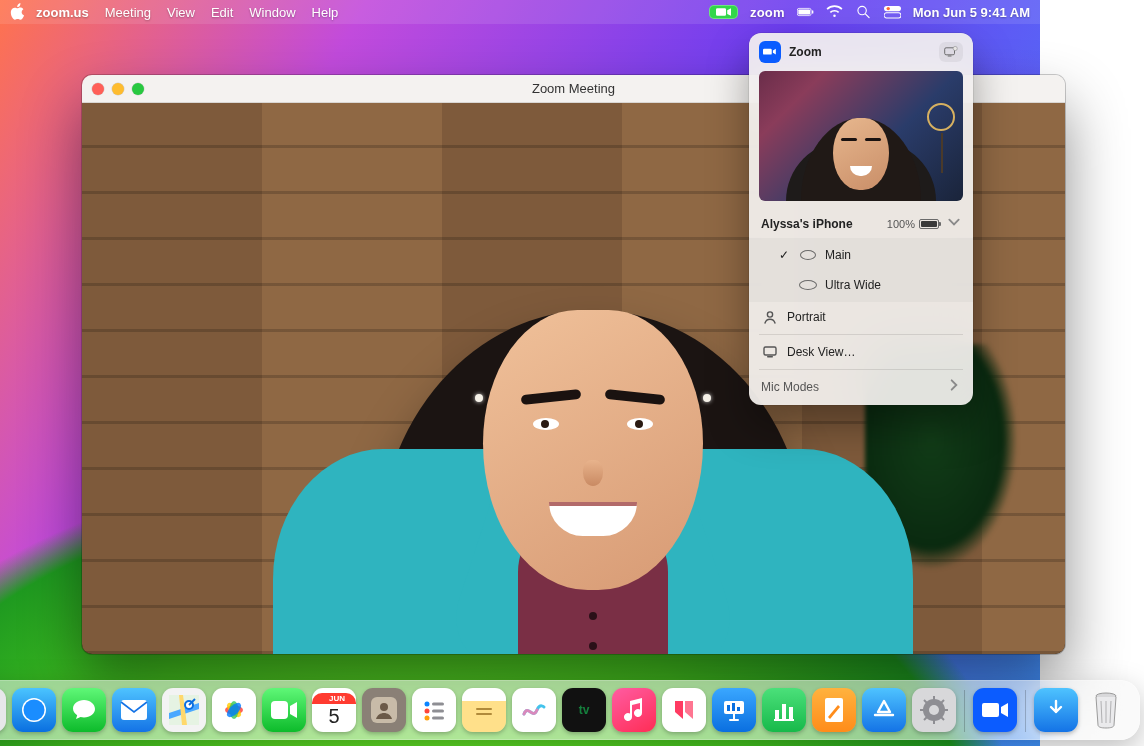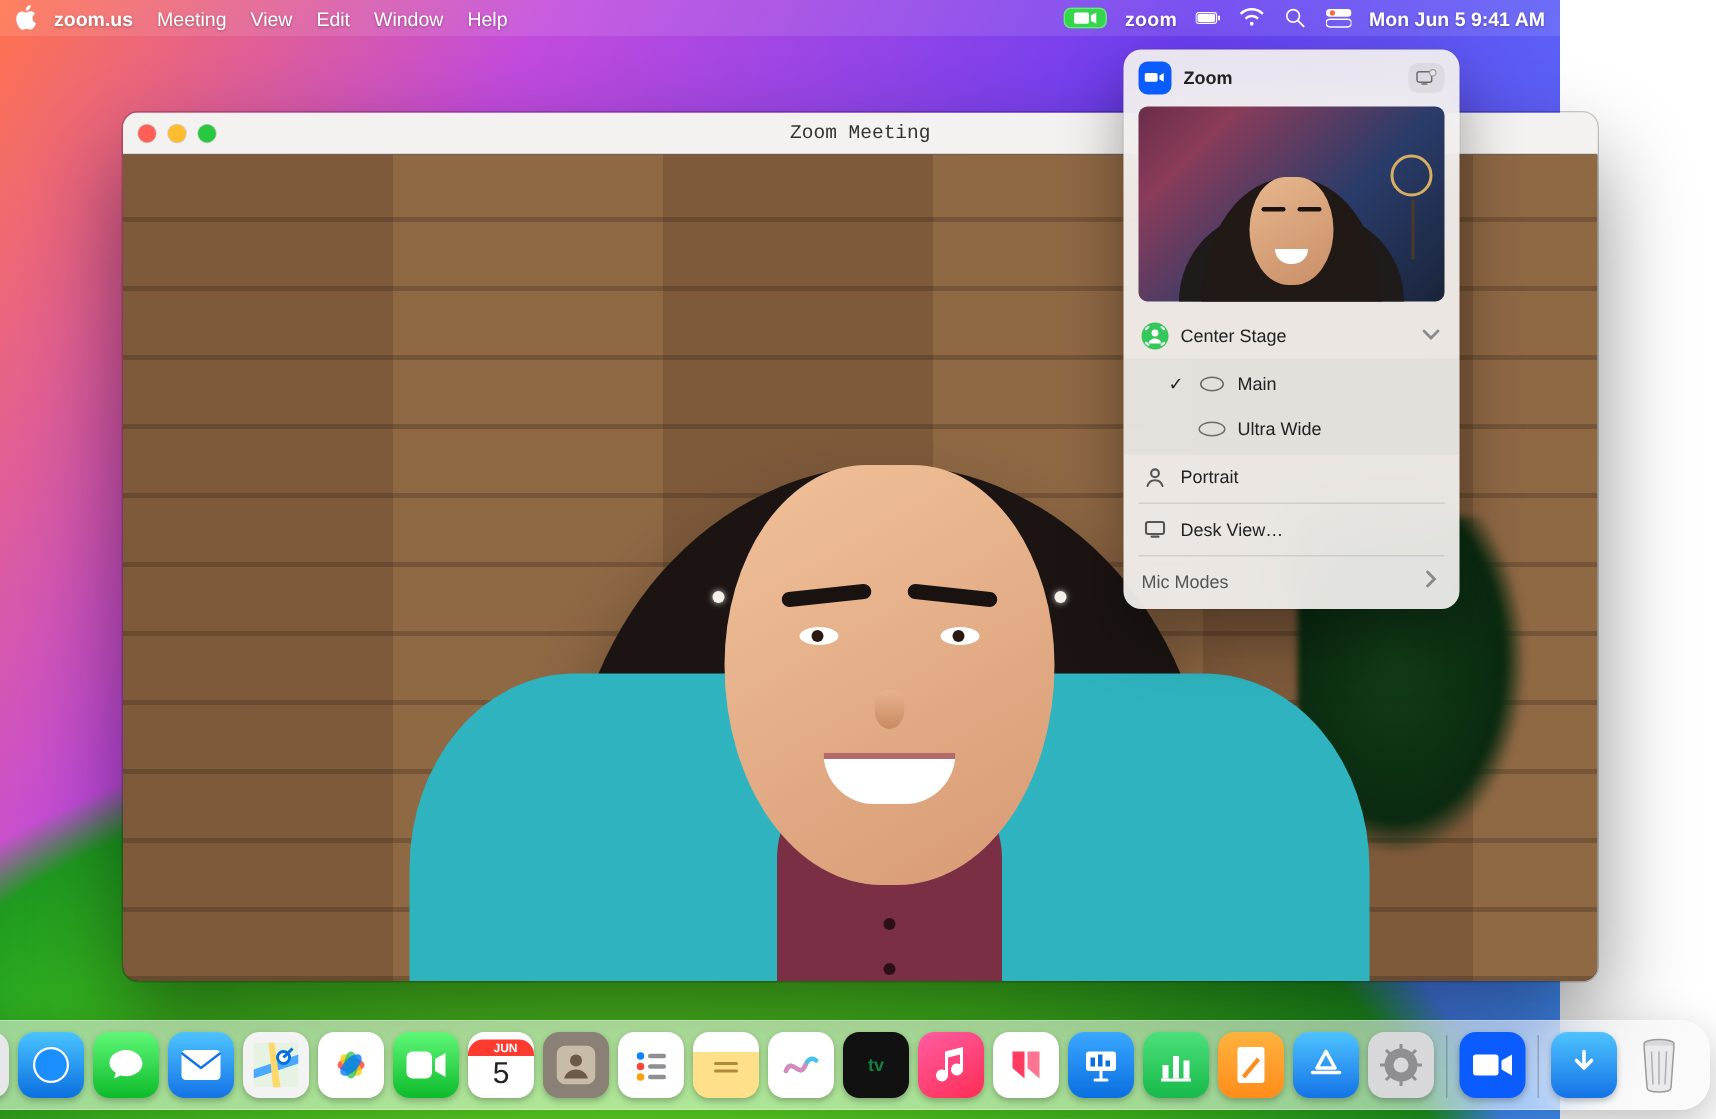--- a/index.html
+++ b/index.html
@@ -38,21 +38,21 @@
     border-radius:10px; overflow:hidden;
     box-shadow: 0 30px 60px rgba(0,0,0,0.45), 0 0 0 1px rgba(0,0,0,0.2);
   }
   .titlebar {
     height:28px; background:#f4f2f0; display:flex; align-items:center; position:relative;
     border-bottom:1px solid #d9d6d3;
   }
   .traffic { position:absolute; left:10px; display:flex; gap:8px; }
   .traffic span { width:12px; height:12px; border-radius:50%; display:block; box-shadow:0 0 0 0.5px rgba(0,0,0,0.15);}
   .tl-close { background:#ff5f57;} .tl-min{background:#febc2e;} .tl-max{background:#28c840;}
-  .titlebar .title { margin:0 auto; font-size:13px; color:#333; font-weight:500;font-family:Liberation Mono, monospace;}
+  .titlebar .title { margin:0 auto; font-size:13px; color:#333; font-weight:500;}
   .video-area { position:relative; width:100%; height:calc(100% - 28px); background:#000; overflow:hidden; }
   
   .wall { position:absolute; inset:0;
     background:
       repeating-linear-gradient(0deg, rgba(0,0,0,0.18) 0 3px, rgba(0,0,0,0) 3px 46px),
       repeating-linear-gradient(90deg, #7e5a3b 0 180px, #8f6844 180px 360px),
       linear-gradient(#7a5638,#6c4b2f);
     filter: blur(0.3px);
   }
   .plant { position:absolute; right:-20px; bottom:-10px; width:220px; height:320px;
@@ -277,34 +277,33 @@
       <span class="lamp"></span>
       <span class="p-body"></span>
       <span class="p-hair"></span>
       <span class="p-face">
           <span class="p-brow l"></span>
           <span class="p-brow r"></span>
           <span class="p-mouth"></span>
         </span>
     </div>
 
-
     <div class="row">
-      <span class="ic ic-badge">
-        <svg viewBox="0 0 16 16">
-            <circle cx="8" cy="6" r="2.3"></circle>
-            <path d="M3.5 13c.8-2.2 2.5-3.3 4.5-3.3s3.7 1.1 4.5 3.3H3.5z"></path>
-            <path d="M2 3.5L3.6 2M14 3.5L12.4 2M2 12.5L3.6 14M14 12.5L12.4 14" stroke="#fff" stroke-width="1.4" fill="none" stroke-linecap="round"></path>
-          </svg>
+      <span class="lbl" style="font-weight:600">Alyssa's iPhone</span>
+      <span class="batt">
+        <span>100%</span>
+        <span class="batt-icon">
+            <span class="batt-fill" style="width:16px"></span>
+          </span>
       </span>
-      <span class="lbl">Center Stage</span>
       <span class="chev"><svg viewBox="0 0 12 12">
             <path d="M2 4l4 4 4-4" fill="none" stroke="currentColor" stroke-width="1.6" stroke-linecap="round"></path>
           </svg></span>
     </div>
+
 
     <div style="background:rgba(0,0,0,0.03);padding:2px 0;">
       <div class="row sub">
         <span class="check">✓</span>
         <span class="ic">
             <span class="eye-shape"></span>
           </span>
         <span class="lbl">Main</span>
       </div>
       <div class="row sub">

